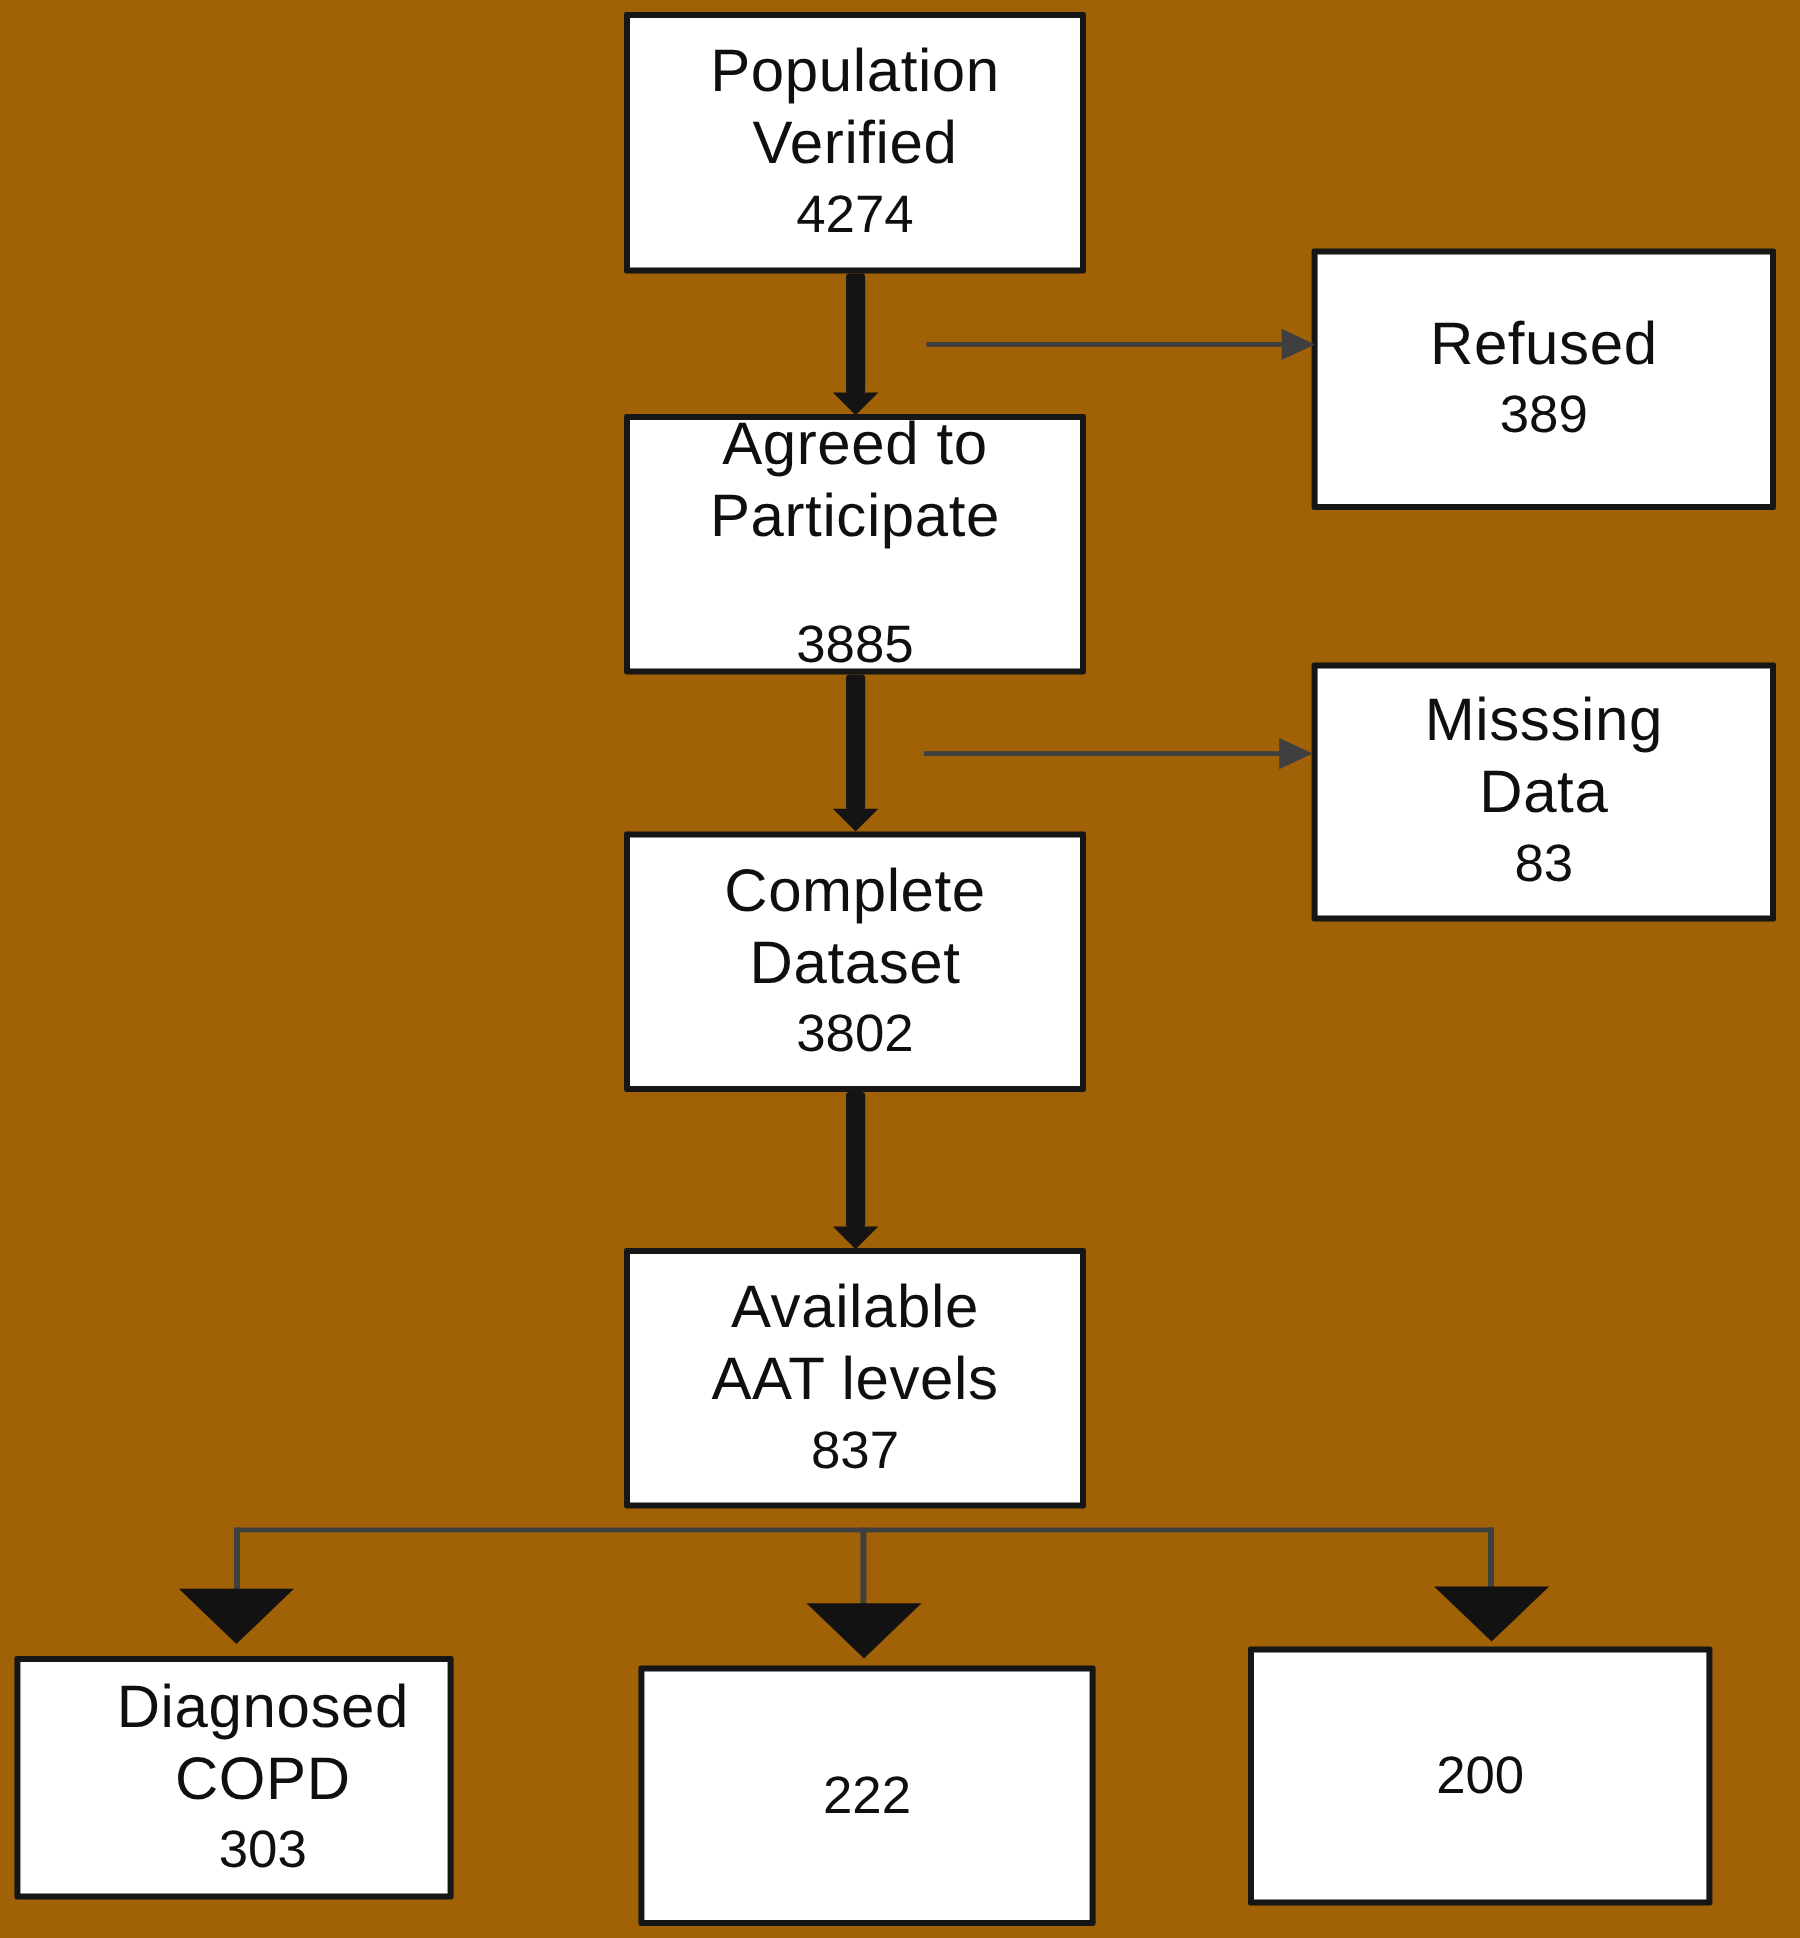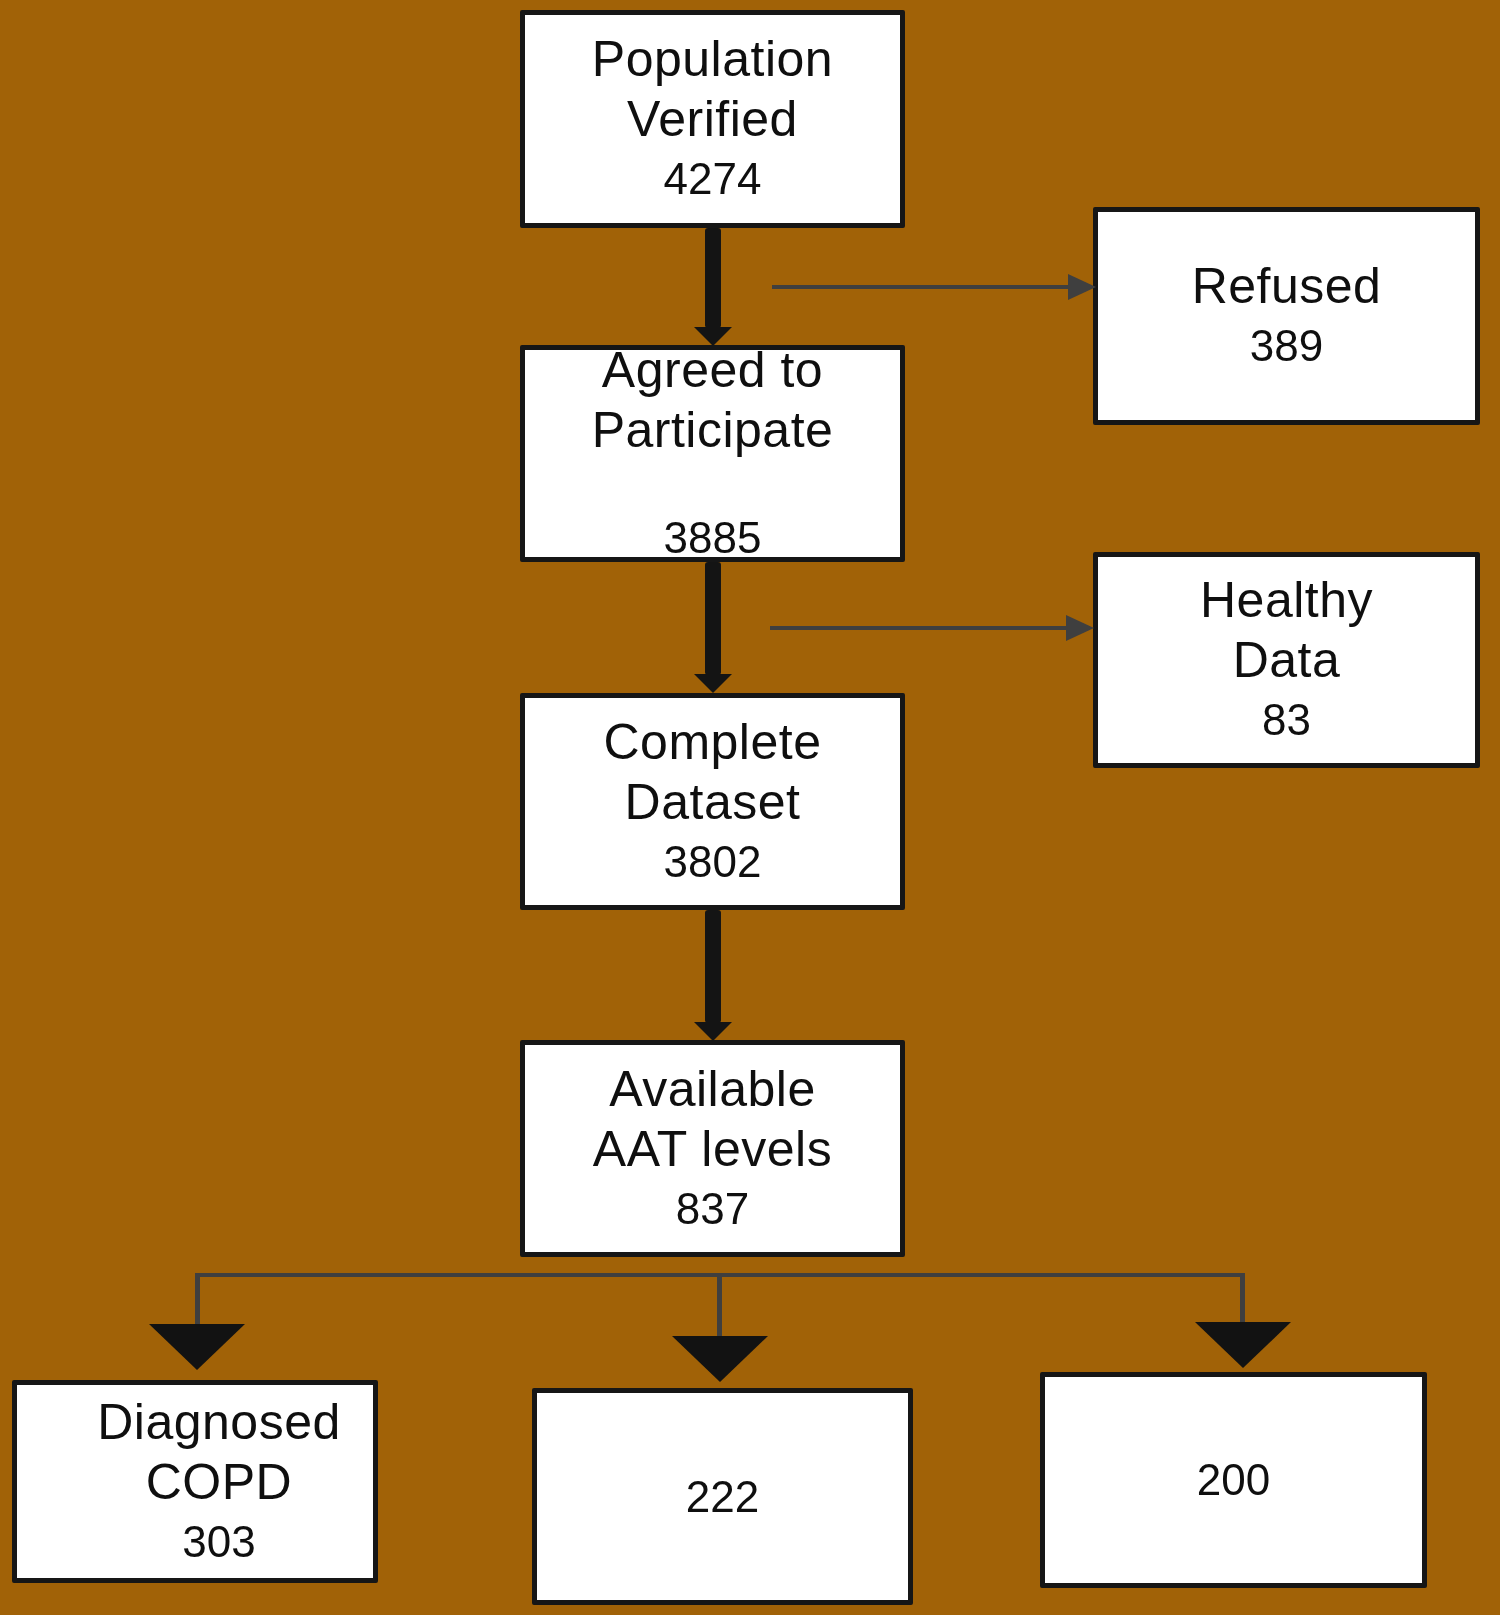--- a/index.html
+++ b/index.html
@@ -100,21 +100,21 @@
 AAT levels</div>
     <div class="count">837</div>
   </div>
 
   <div class="node" style="left:1093px; top:177px; width:387px; height:218px;margin-top:30px;">
     <div class="label">Refused</div>
     <div class="count">389</div>
   </div>
 
   <div class="node" style="left:1093px; top:552px; width:387px; height:216px;">
-    <div class="label">Healthy
+    <div class="label">Misssing
 Data</div>
     <div class="count">83</div>
   </div>
 
   <div class="node" style="left:12px; top:1380px; width:366px; height:203px;padding-left:48px;">
     <div class="label">Diagnosed
 COPD</div>
     <div class="count">303</div>
   </div>
 

